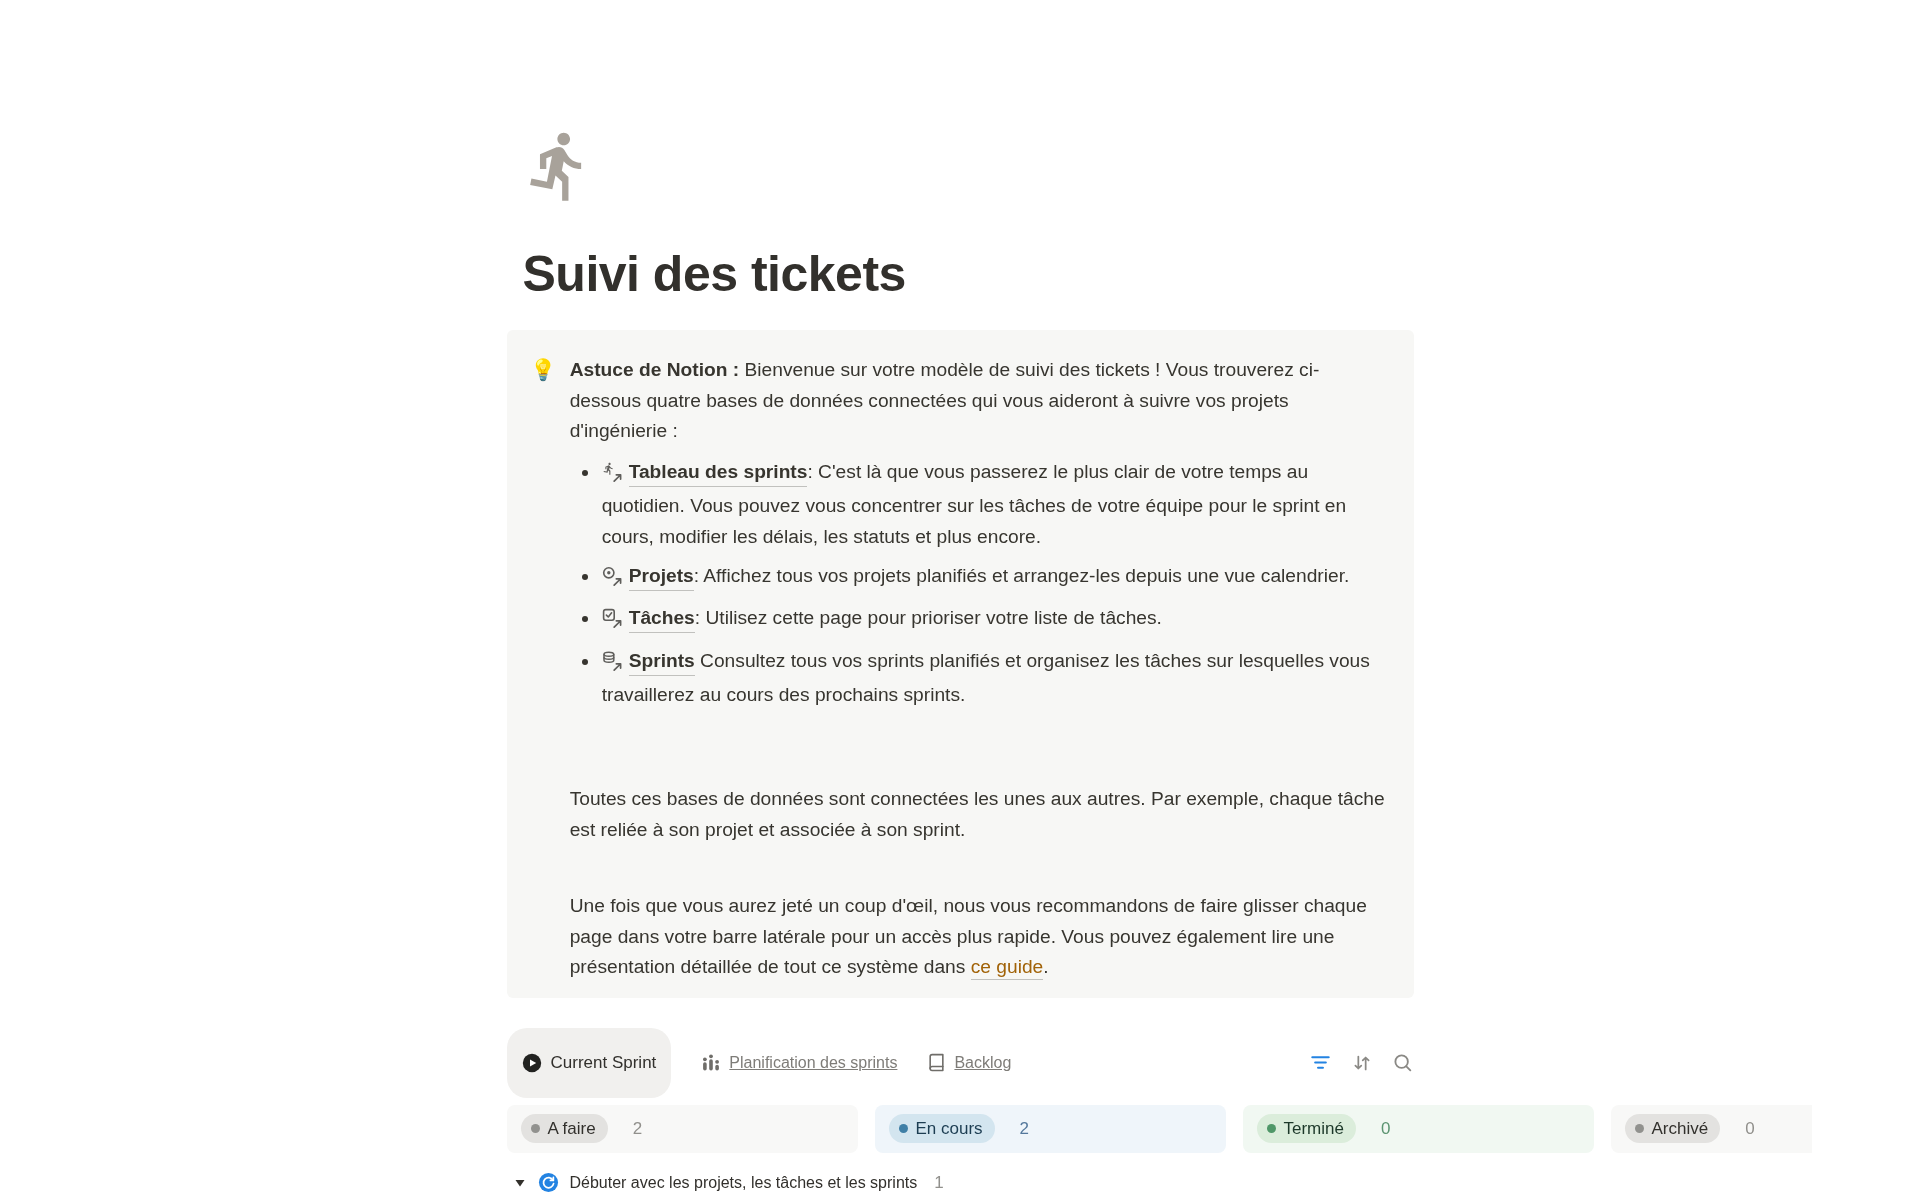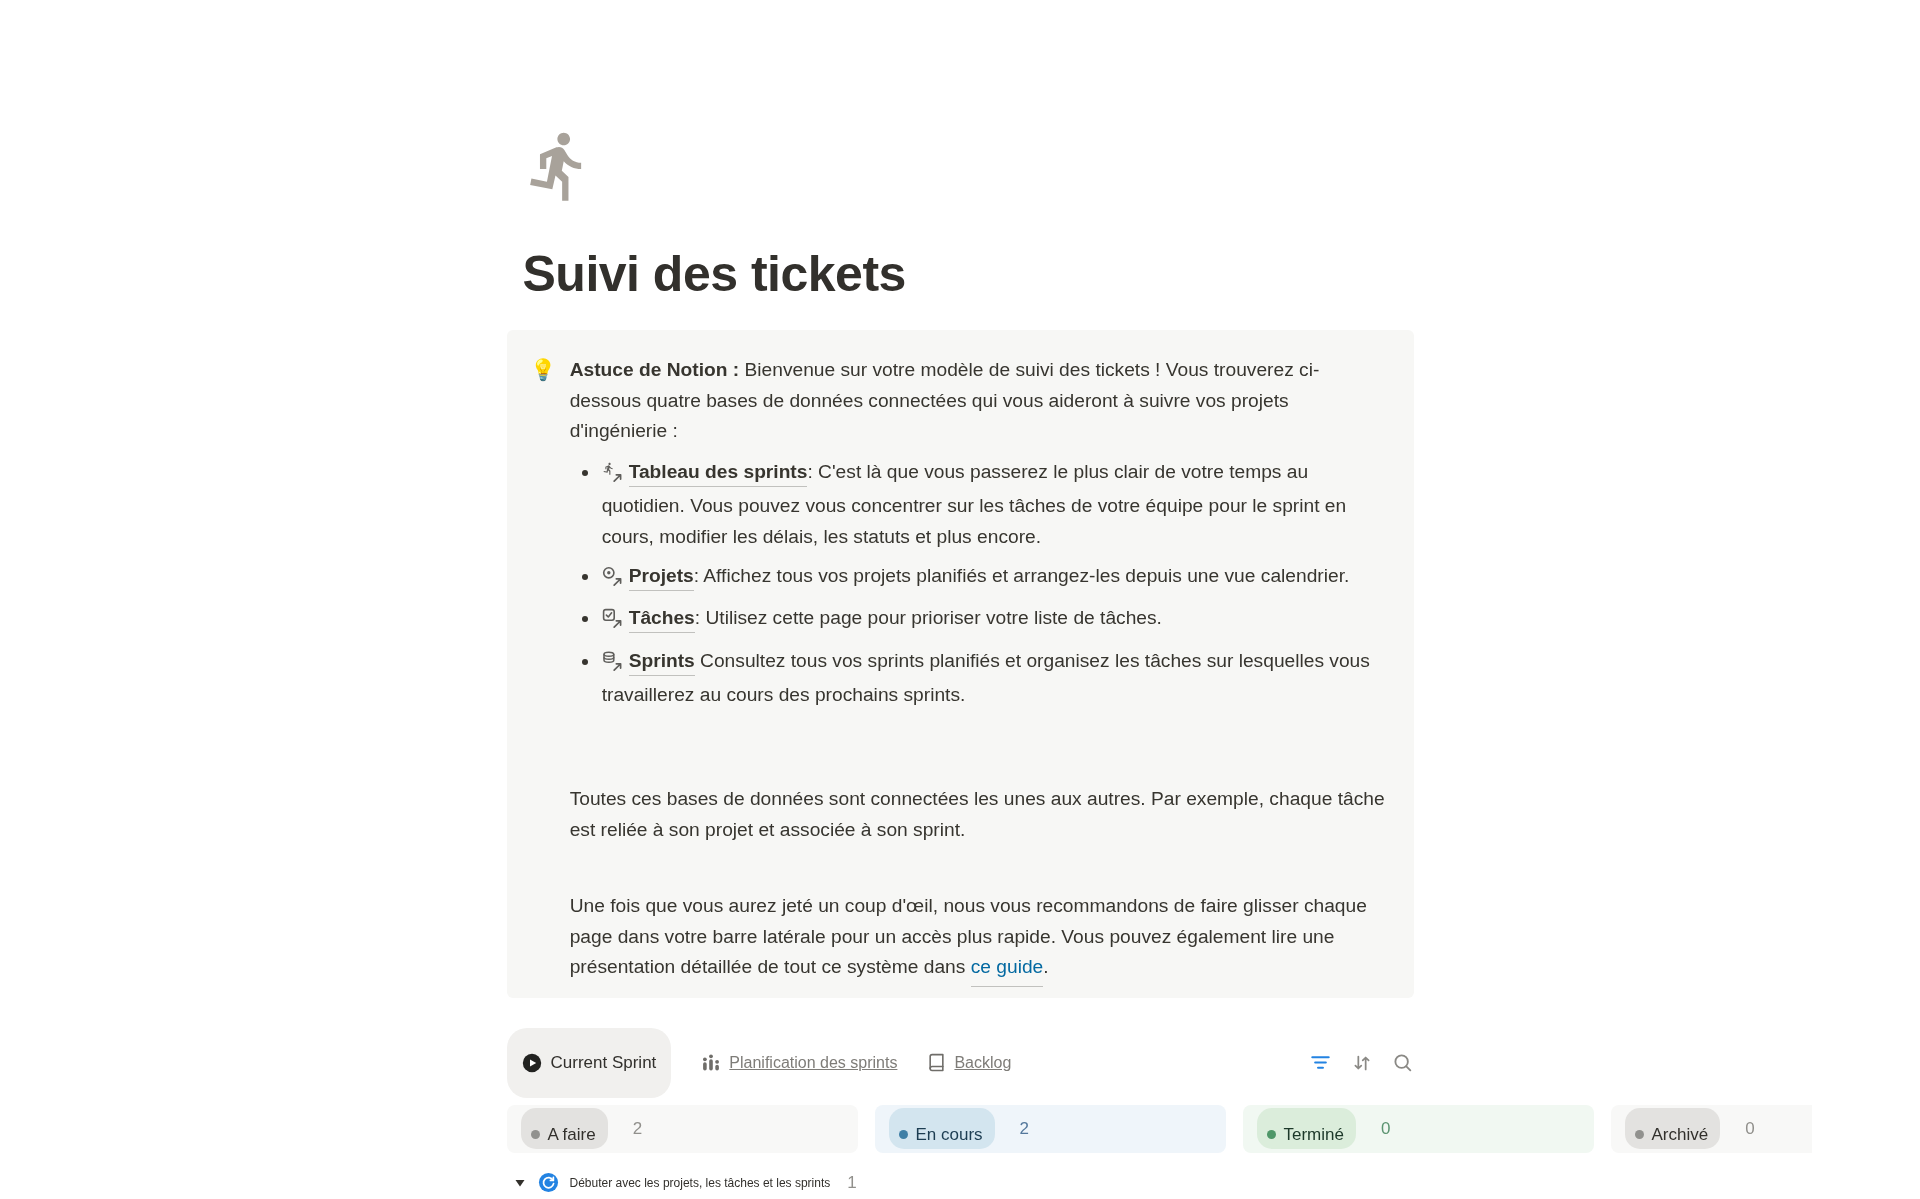--- a/index.html
+++ b/index.html
@@ -23,22 +23,22 @@
   .callout-body{flex:1 1 auto;min-width:0;}
   .callout-body p{margin:0;}
   .callout-body ul{list-style:disc outside;margin:10px 0 0 0;padding-left:30px;}
   .callout-body li{margin:0 0 8px 0;padding-left:2px;}
   .pl-icon{display:inline-block;vertical-align:-4px;margin-right:7px;}
   .page-link{
     font-weight:600;color:#37352f;text-decoration:none;
     border-bottom:1px solid rgba(55,53,47,.28);padding-bottom:4px;cursor:pointer;
   }
   .guide-link{
-    color:#0369a1;text-decoration:none;cursor:pointer;
-    border-bottom:1px solid rgba(55,53,47,.28);padding-bottom:9px;
+    color:#a16207;text-decoration:none;cursor:pointer;
+    border-bottom:1px solid rgba(55,53,47,.28);padding-bottom:2px;
   }
   .sp-a{height:65px;}
   .sp-b{height:46px;}
 
   .views-row{display:flex;align-items:center;margin-top:45px;height:40px;}
   .tab-active{
     display:inline-flex;align-items:center;gap:9px;background:#f1f0ee;
     border-radius:20px;height:40px;padding:15px 15px;font-size:17px;font-weight:500;
     color:#32302c;cursor:pointer;white-space:nowrap;
   }
@@ -51,40 +51,40 @@
 
   .board{
     display:flex;gap:17px;width:1305px;overflow:hidden;
     margin:22px 0 0 calc((100% - 907px)/2);
   }
   .bcol{flex:0 0 351px;height:48px;border-radius:8px;display:flex;align-items:center;
     padding:0 14px;box-sizing:border-box;}
   .g-gray{background:#f8f8f7;}
   .g-blue{background:#eff5fa;}
   .g-green{background:#f1f8f2;}
-  .pill{display:inline-flex;align-items:center;gap:8px;height:29px;padding:12px 12px 0 10px;
+  .pill{display:inline-flex;align-items:center;gap:8px;height:29px;padding:0 12px 0 10px;
     border-radius:15px;font-size:17px;cursor:pointer;}
   .g-gray .pill{background:#e3e2e0;color:#32302c;}
   .g-blue .pill{background:#d3e5ef;color:#1c3d52;}
   .g-green .pill{background:#dbeddb;color:#1c3829;}
   .dot{width:9px;height:9px;border-radius:5px;}
   .g-gray .dot{background:#91918e;}
   .g-blue .dot{background:#3f7fa6;}
   .g-green .dot{background:#4f9768;}
   .gcount{margin-left:25px;font-size:17px;}
   .c-gray{color:#91908c;}
   .c-blue{color:#54789c;}
   .c-green{color:#5b9471;}
 
   .subrow{
     display:flex;align-items:center;gap:11px;height:30px;
     margin:15px 0 0 calc((100% - 907px)/2);
   }
   .sub-toggle{display:inline-flex;cursor:pointer;margin-left:6px;}
-  .sub-label{font-size:12px;font-weight:500;color:#32302c;}
+  .sub-label{font-size:16px;font-weight:500;color:#32302c;}
   .sub-count{font-size:17px;color:#91908c;margin-left:6px;}
 </style>
 </head>
 <body>
 
 <div class="content">
 
   <div class="page-icon"><svg width="76" height="76" viewBox="0 0 24 24">
         <path fill="#a8a29a" d="M13.49 5.48c1.1 0 2-.9 2-2s-.9-2-2-2-2 .9-2 2 .9 2 2 2zm-3.6 13.9l1-4.4 2.1 2v6h2v-7.5l-2.1-2 .6-3c1.3 1.5 3.3 2.5 5.5 2.5v-2c-1.9 0-3.5-1-4.3-2.4l-1-1.6c-.4-.6-1-1-1.7-1-.3 0-.5.1-.8.1l-5.2 2.2v4.7h2v-3.4l1.8-.7-1.6 8.1-4.9-1-.4 2 7 1.4z"></path>
       </svg></div>

